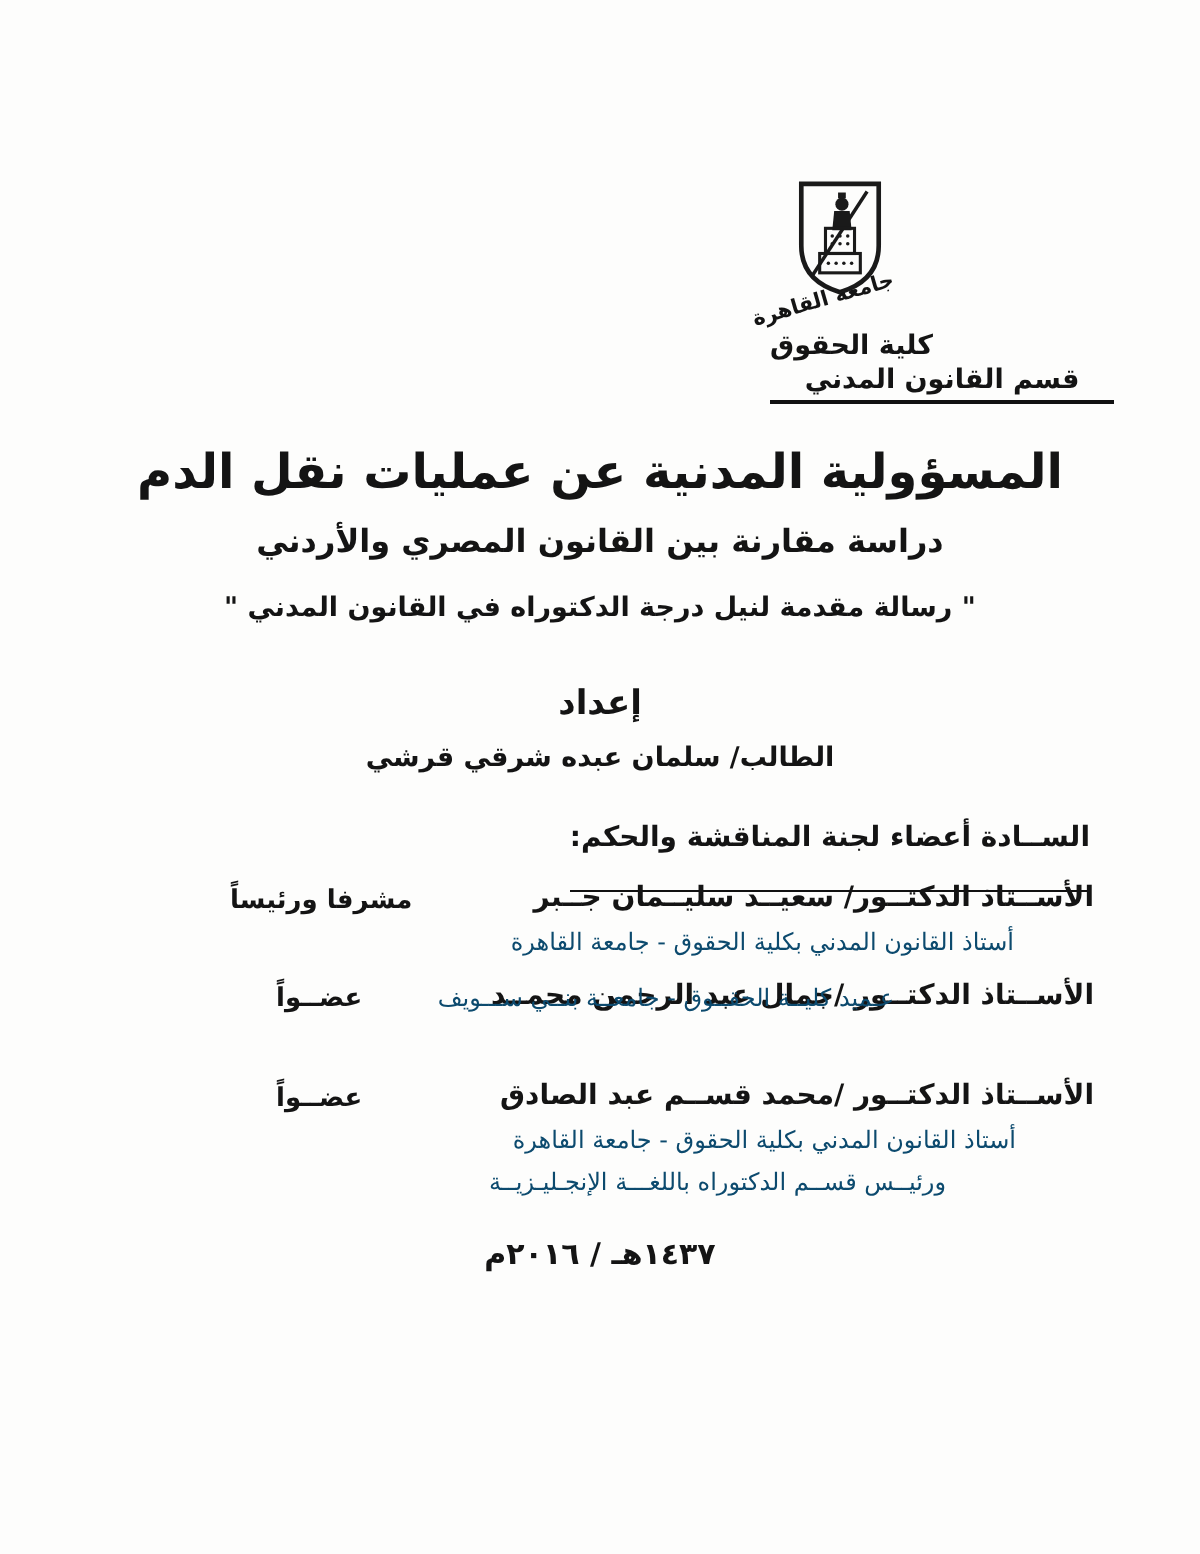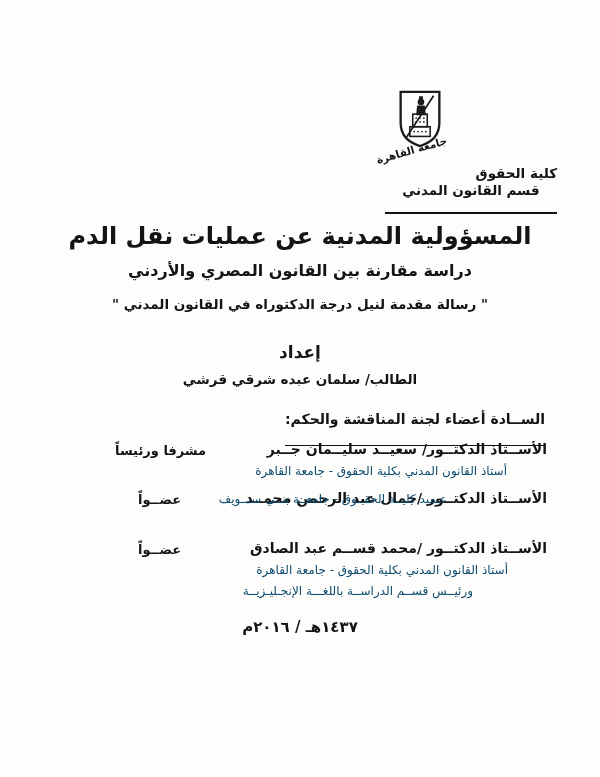--- a/index.html
+++ b/index.html
@@ -36,34 +36,34 @@
     font-weight: bold;
     transform: rotate(-16deg);
     letter-spacing: 0.5px;
     white-space: nowrap;
   }
   .faculty-line {
     position: absolute;
     left: 385px;
     top: 165px;
     width: 172px;
-    text-align: right;
+    text-align: left;
     font-size: 13.5px;
     font-weight: bold;
   }
   .department-line {
     position: absolute;
     left: 385px;
     top: 182px;
     width: 172px;
     text-align: center;
     font-size: 13.5px;
     font-weight: bold;
     border-bottom: 2px solid #111;
-    padding-bottom: 14px;
+    padding-bottom: 2px;
   }
 
   
   .thesis-title {
     position: absolute;
     top: 222px;
     left: 0;
     width: 100%;
     margin: 0;
     text-align: center;
@@ -204,17 +204,17 @@
   <div class="member-role m1-role">مشرفا ورئيساً</div>
   <div class="member-desc m1-desc1">أستاذ القانون المدني بكلية الحقوق  - جامعة القاهرة</div>
 
   <div class="member-name m2-name">الأســتاذ الدكتــور /جمال عبد الرحمن محمــد</div>
   <div class="member-role m2-role">عضــواً</div>
   <div class="member-desc m2-desc1">عـميد كليــة الحقــوق - جامعــة بنــي ســـويف</div>
 
   <div class="member-name m3-name">الأســتاذ الدكتــور /محمد قســم عبد الصادق</div>
   <div class="member-role m3-role">عضــواً</div>
   <div class="member-desc m3-desc1">أستاذ القانون المدني بكلية الحقوق - جامعة القاهرة</div>
-  <div class="member-desc m3-desc2">ورئيــس قســم الدراســة باللغـــة الإنجـليـزيــة</div>
+  <div class="member-desc m3-desc2">ورئيــس قســم الدكتوراه باللغـــة الإنجـليـزيــة</div>
 
   <div class="hijri-date">١٤٣٧هـ / ٢٠١٦م</div>
 
 </div>
 
 </body></html>

